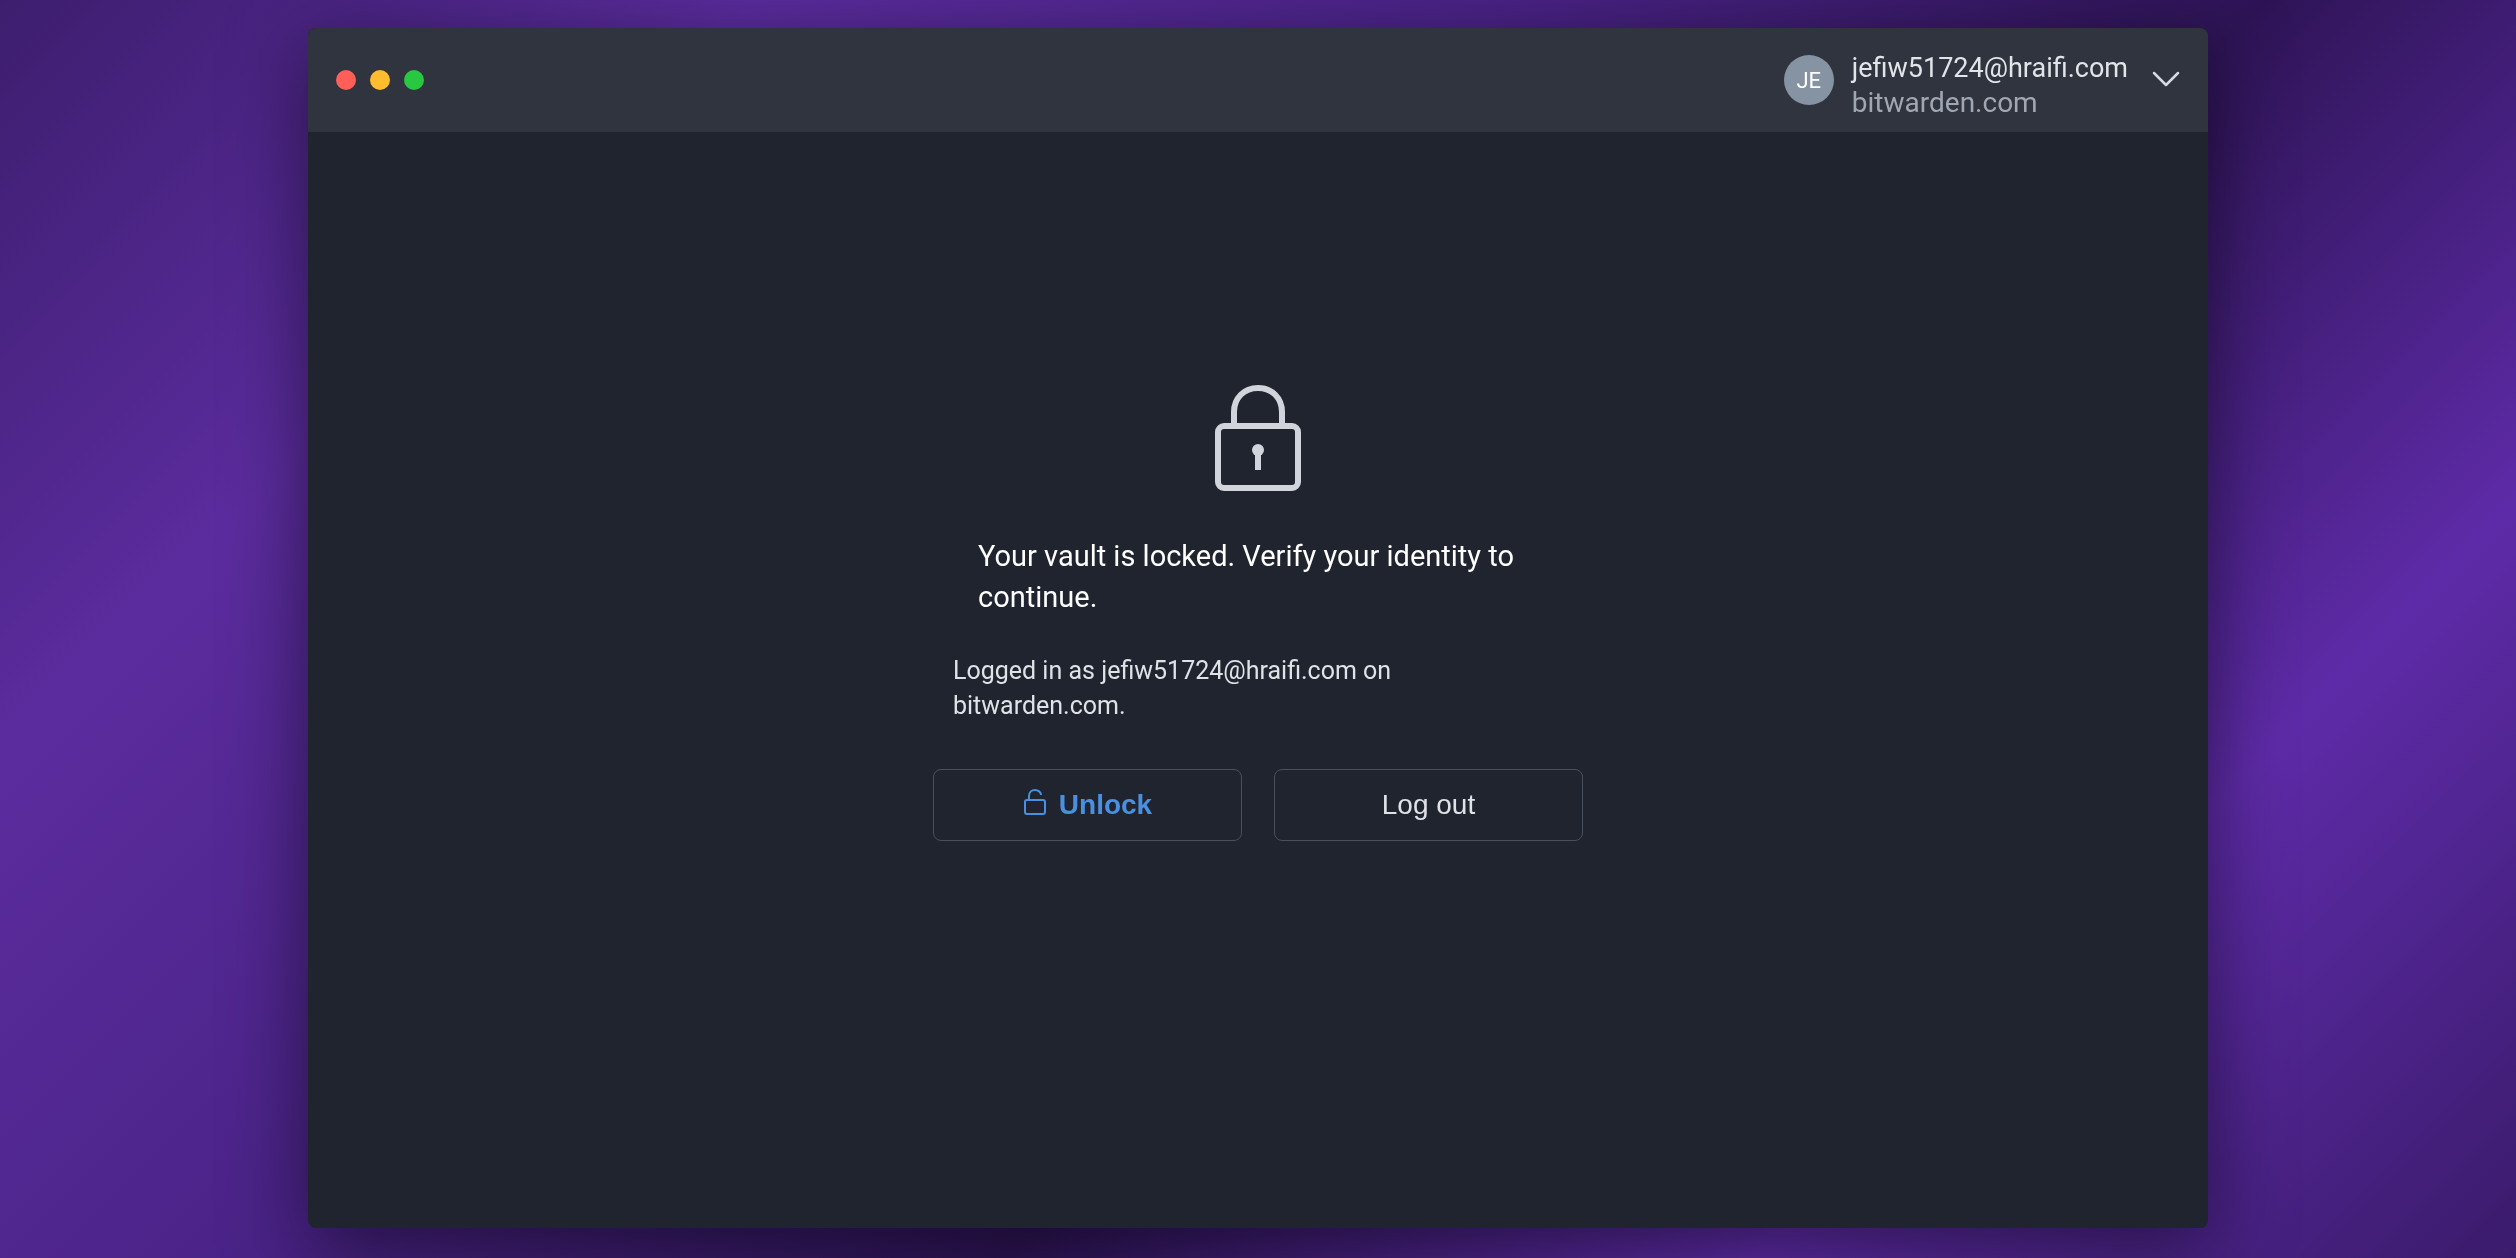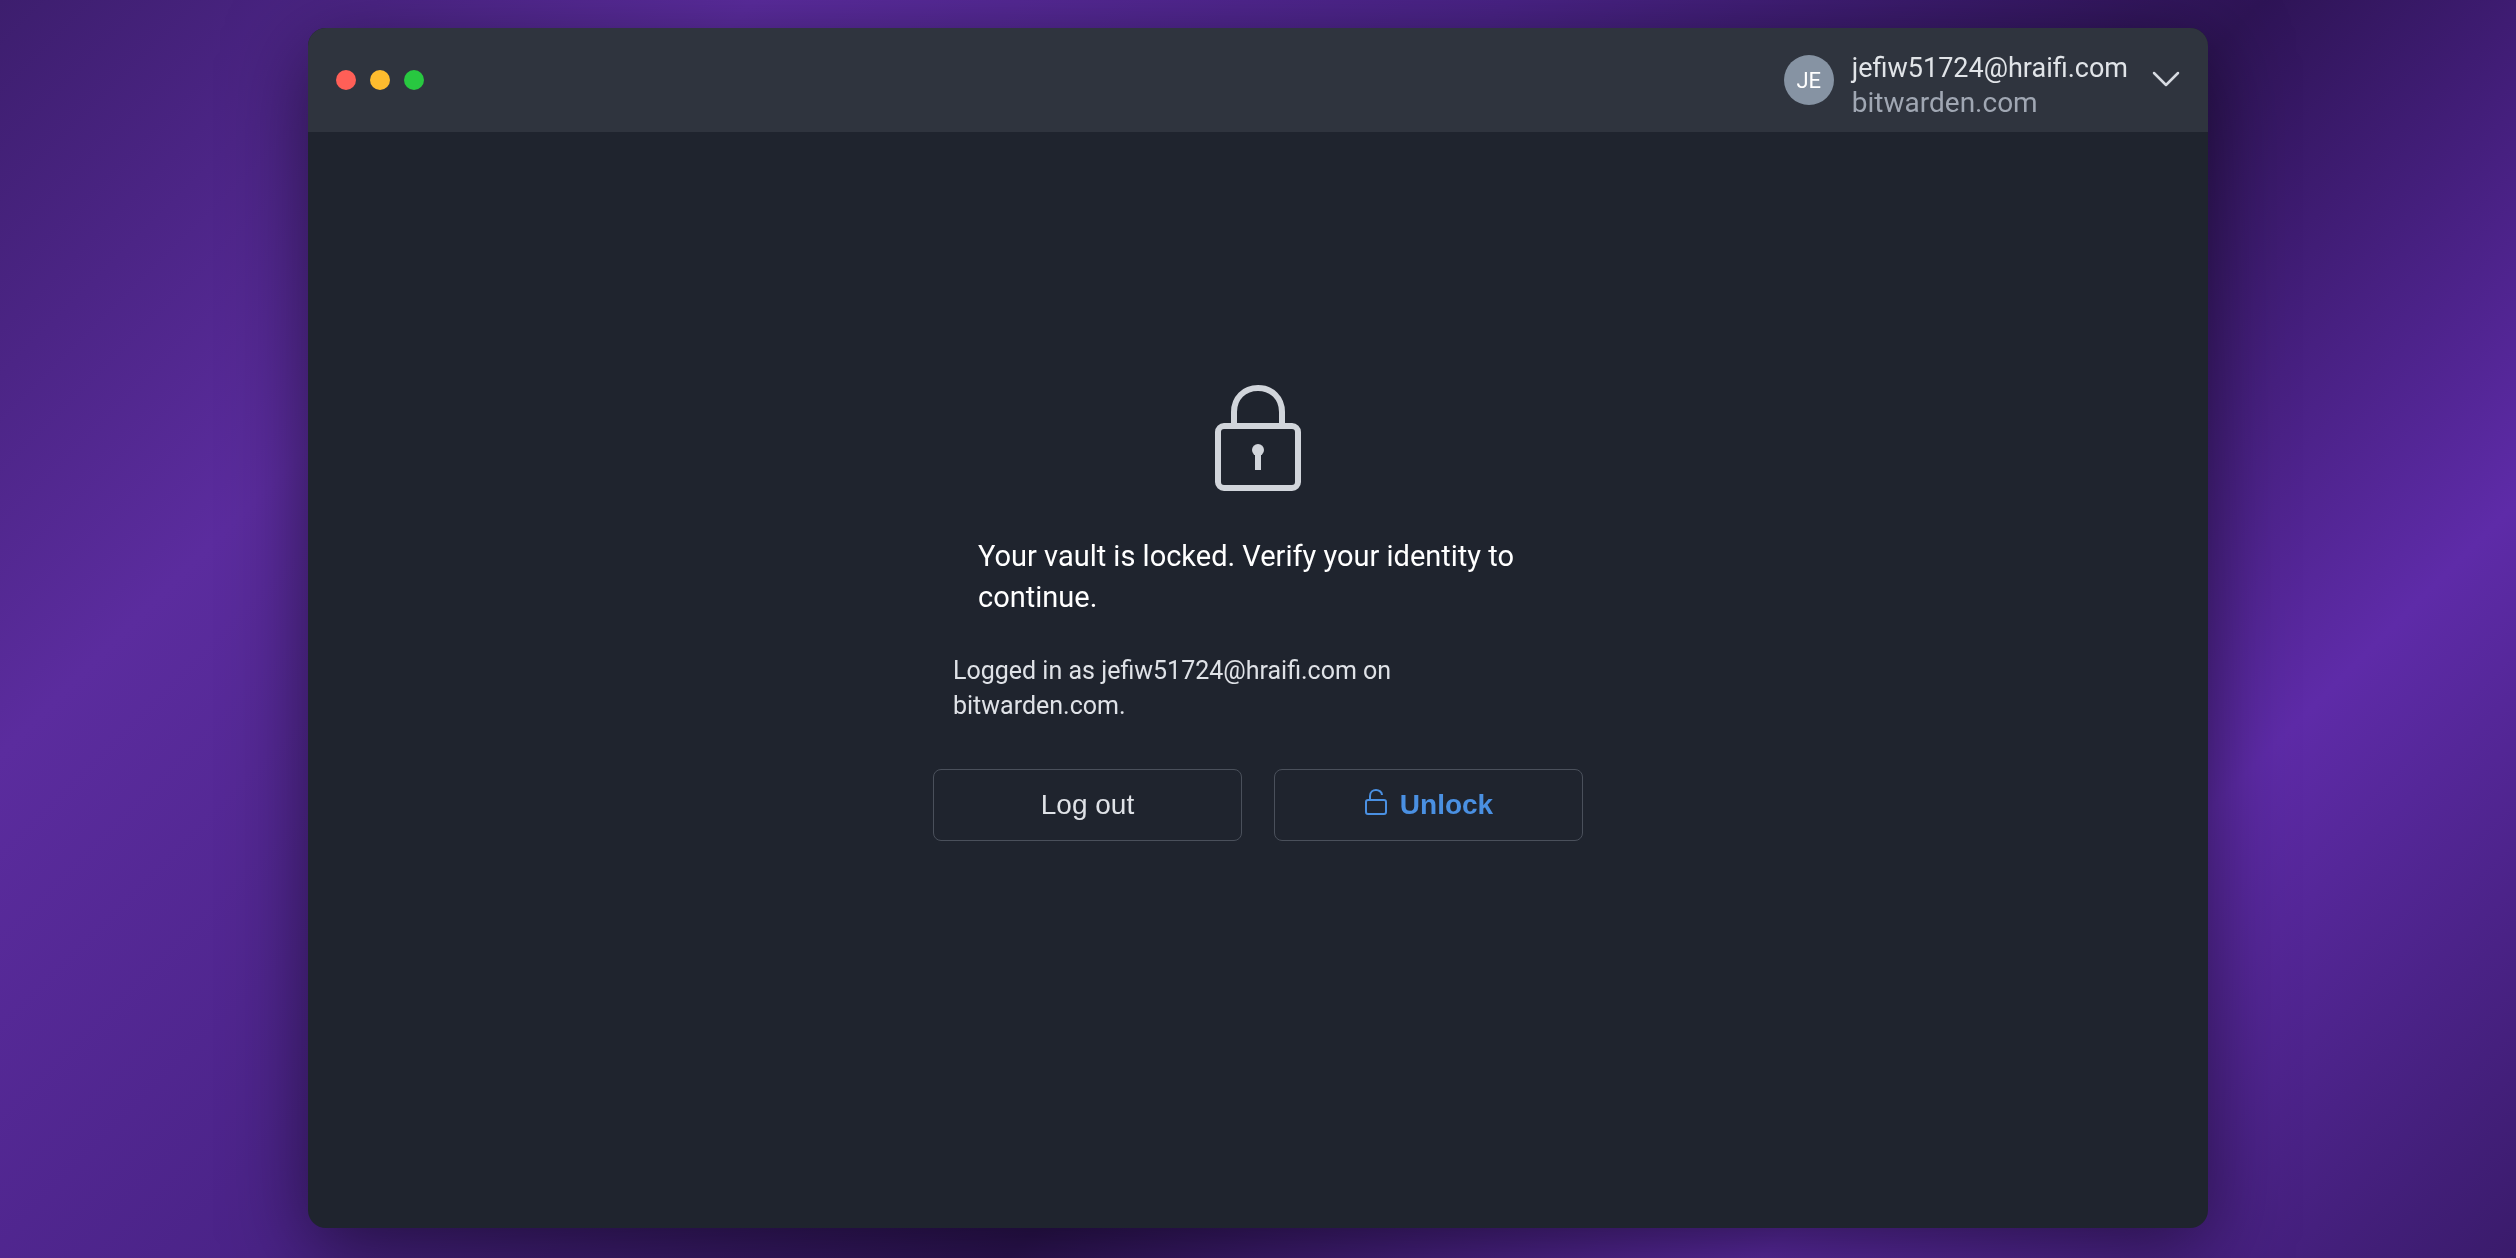--- a/index.html
+++ b/index.html
@@ -17,21 +17,21 @@
       align-items: flex-start;
       justify-content: center;
       padding-top: 28px;
       overflow: hidden;
     }
     
     .app-window {
       width: 1900px;
       height: 1200px;
       background: #1f242e;
-      border-radius: 18px;
+      border-radius: 8px;
       overflow: hidden;
       box-shadow: 0 20px 80px rgba(0,0,0,0.5);
       display: flex;
       flex-direction: column;
     }
     
     .title-bar {
       height: 104px;
       background: #2f343e;
       display: flex;
@@ -245,28 +245,28 @@
         <rect x="45" y="72" width="6" height="16" fill="currentColor"></rect>
       </svg>
     </div>
 
     <div class="locked-message">Your vault is locked. Verify your identity to continue.</div>
 
 
     <div class="logged-in-text">Logged in as jefiw51724@hraifi.com on bitwarden.com.</div>
 
     <div class="button-row">
-      <button class="btn btn-logout">
-        <span>Log out</span>
-      </button>
       <button class="btn btn-unlock">
         <span class="unlock-icon">
           <svg width="24" height="28" viewBox="0 0 24 28" fill="none">
             <rect x="2" y="12" width="20" height="14" rx="2" stroke="currentColor" stroke-width="2"></rect>
             <path d="M6 12 V8 C6 4 9 2 12 2 C15 2 18 4 18 7" stroke="currentColor" stroke-width="2" fill="none"></path>
           </svg>
         </span>
         <span>Unlock</span>
       </button>
+      <button class="btn btn-logout">
+        <span>Log out</span>
+      </button>
     </div>
 
   </div>
 </div>
 
 </body></html>

